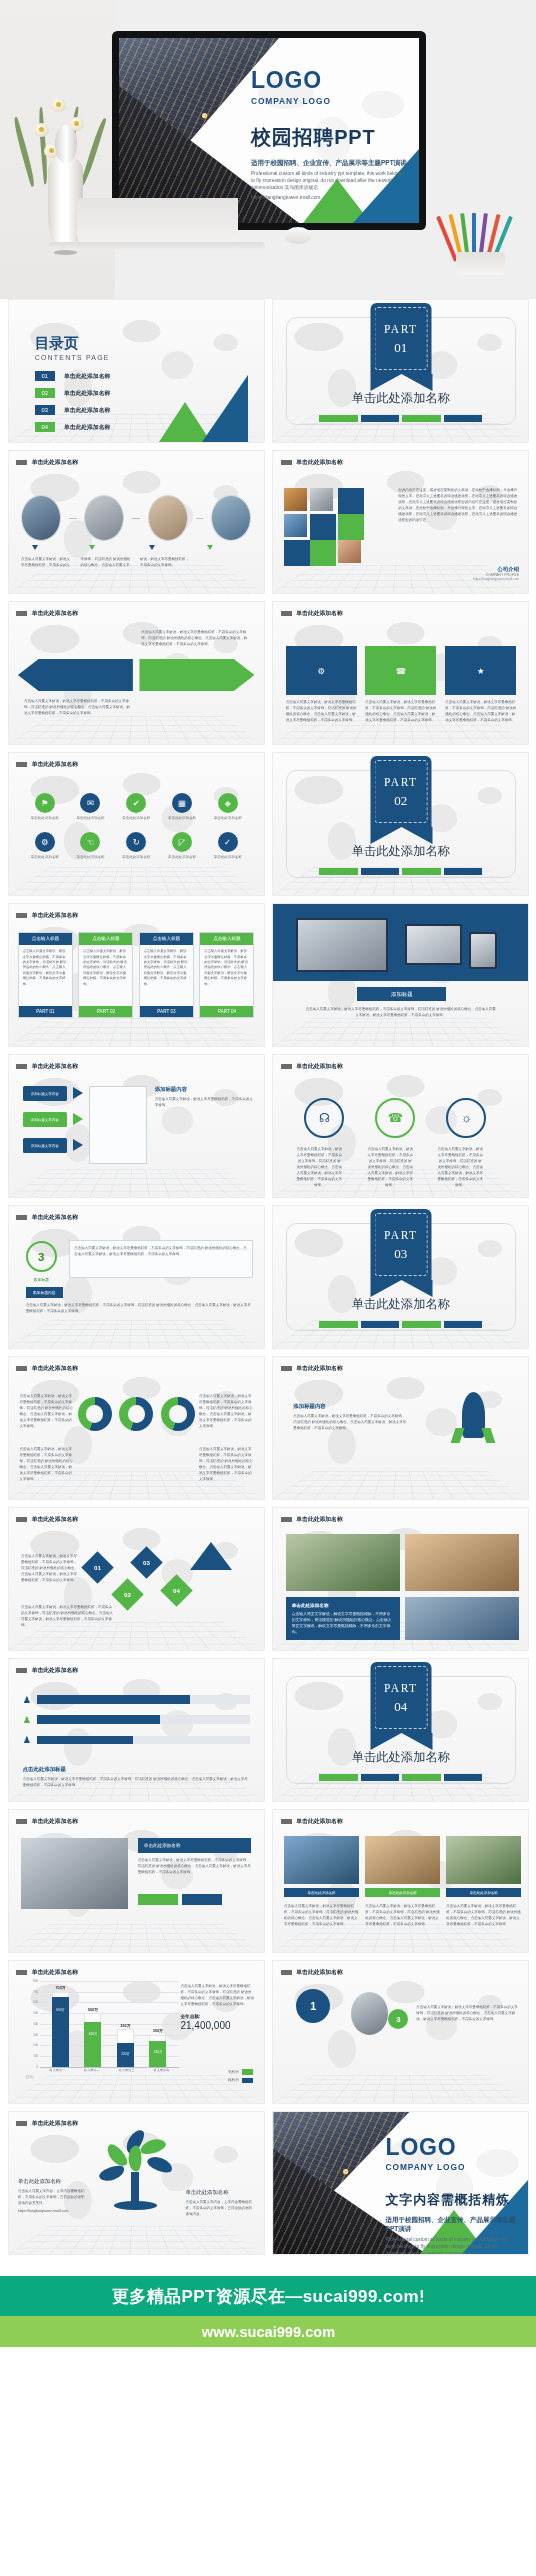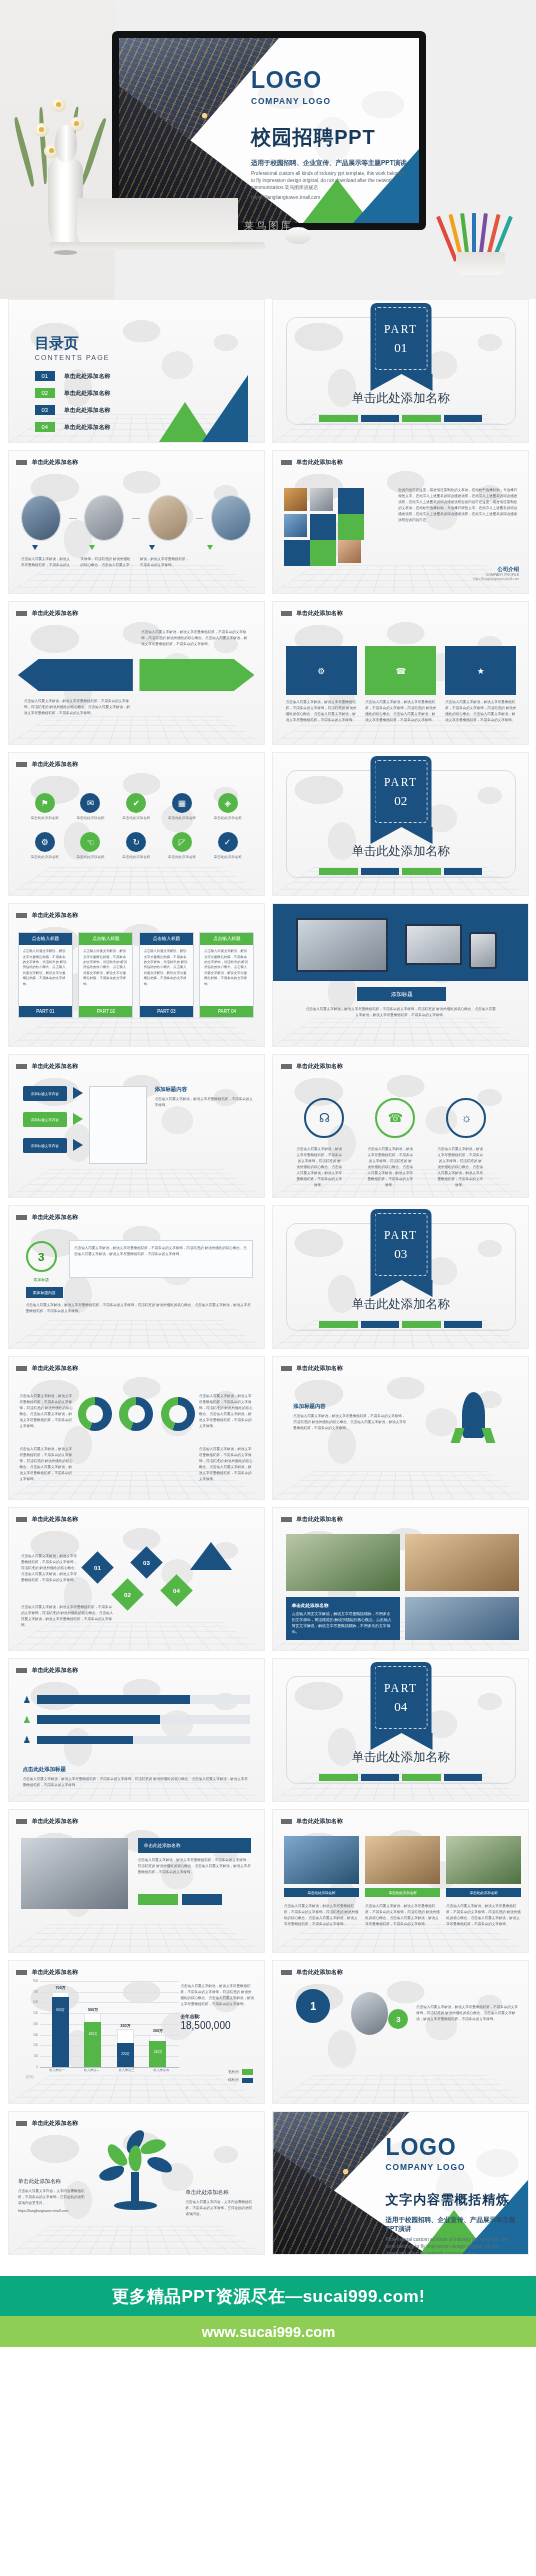--- a/index.html
+++ b/index.html
@@ -259,21 +259,20 @@
             <div class="eng">Professional custom all kinds of industry ppt template, this work belongs to fly impression design original, do not download after the network communication.菜鸟图库旗舰店</div>
             <div class="eng">https://liangliangtuwen.tmall.com</div>
           </div>
         </div>
       </div>
     </div>
   </div>
   <div class="mon-stand"></div>
   <div class="mon-base"></div>
   <div class="mouse"></div>
-  <div class="brandmark">莱鸟图库</div>
 </div>
 
 <div class="grid">
 
   <div class="row">
     <div class="slide">
       <div class="worldbg"></div>
         <div class="floorgrid"></div>
       <div class="c-title">目录页</div>
       <div class="c-sub">CONTENTS  PAGE</div>
@@ -829,21 +828,21 @@
           <span>收入来源二</span>
           <span>收入来源三</span>
           <span>收入来源四</span>
         </div>
         <div style="position:absolute;left:0;bottom:0;font-size:2.9px;color:#8a939c">(万元)</div>
       </div>
 
       <div style="position:absolute;right:9.2px;top:23px;width:74px">
         <div class="btxt">点击输入简要文字解说，解说文字尽量概括精炼，不用多余的文字修饰，简洁精准的 解说所描绘的核心概念。点击输入简要文字解说，解说文字尽量概括精炼，不用多余的文字修饰。</div>
         <div style="font-size:4.6px;font-weight:bold;color:#223246;margin-top:6.1px">全年总额:</div>
-        <div style="font-size:10px;color:#223246;margin-top:1.5px">18,500,000</div>
+        <div style="font-size:10px;color:#223246;margin-top:1.5px">21,400,000</div>
       </div>
       <div class="legend">
         <div>
             <span>毛利润</span>
             <i style="background:#55b648"></i>
           </div>
         <div>
             <span>纯利润</span>
             <i style="background:#1b5180"></i>
           </div>

